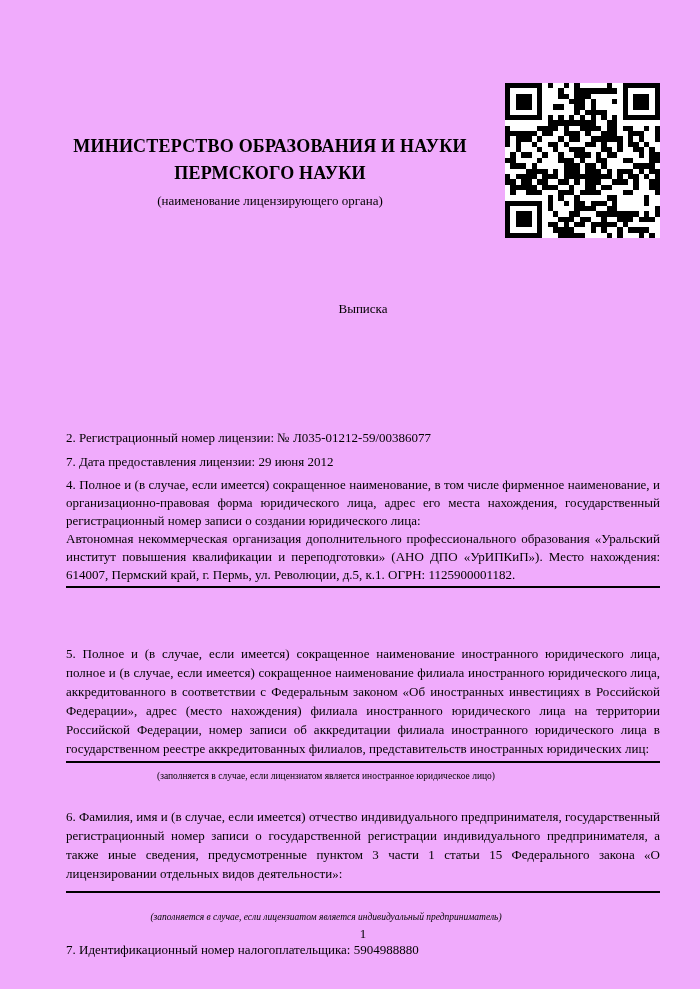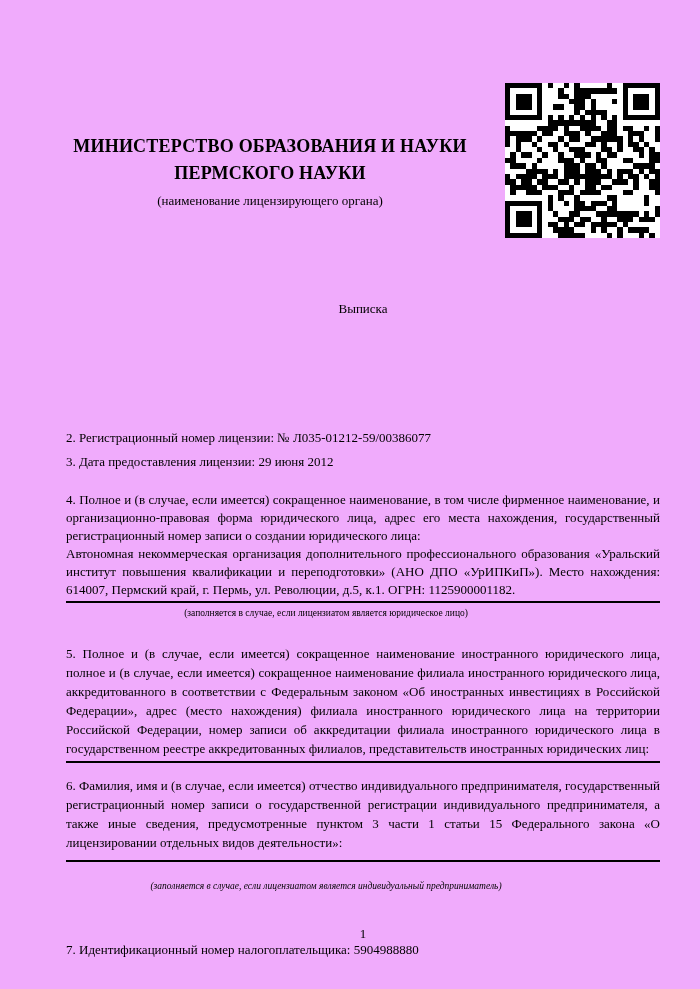--- a/index.html
+++ b/index.html
@@ -29,23 +29,23 @@
   
   .item{position:absolute;left:66px;width:594px;font-size:13px;}
   .item p{margin:0;text-align:justify;line-height:19px;}
   .item .single{text-align:left;}
   .i4 p{line-height:18px;}
   .rule{border-top:2px solid #000;height:0;}
   .capwrap{width:520px;text-align:center;font-size:9.5px;line-height:12px;}
   .pos-item1{top:368px;}
   .pos-item2{top:415px;margin-top:13px;}
   .pos-item3{top:452px;}
-  .pos-item4{top:491px;}
+  .pos-item4{top:476px;}
   .pos-item5{top:644px;}
-  .pos-item6{top:776px;}
+  .pos-item6{top:807px;}
   .pos-item7{top:940px;}
   .m-rule-i4{margin-top:2px;}
   .m-cap-i4{margin-top:4px;}
   .m-cap-i1{margin-top:2px;}
   .m-rule-i5{margin-top:3px;}
   .m-cap-i5{margin-top:7px;}
   .m-rule-i6{margin-top:8px;}
   .m-cap-i6{margin-top:18px;font-style:italic;}
   .pagenum{
     position:absolute;top:926px;left:66px;width:594px;
@@ -507,33 +507,33 @@
   <div class="doctitle">
     <div>Выписка</div>
   </div>
 
 
   <div class="item pos-item2">
     <p class="single">2. Регистрационный номер лицензии: № Л035-01212-59/00386077</p>
   </div>
 
   <div class="item pos-item3">
-    <p class="single">3. Дата предоставления лицензии: 29 июня 2012</p>
+    <p class="single">7. Дата предоставления лицензии: 29 июня 2012</p>
   </div>
 
   <div class="item i4 pos-item4">
     <p>4. Полное и (в случае, если имеется) сокращенное наименование, в том числе фирменное наименование, и организационно-правовая форма юридического лица, адрес его места нахождения, государственный регистрационный номер записи о создании юридического лица:</p>
     <p>Автономная некоммерческая организация дополнительного профессионального образования «Уральский институт повышения квалификации и переподготовки» (АНО ДПО «УрИПКиП»). Место нахождения: 614007, Пермский край, г. Пермь, ул. Революции, д.5, к.1. ОГРН: 1125900001182.</p>
     <div class="rule m-rule-i4"></div>
-    <div class="capwrap m-cap-i4">(заполняется в случае, если лицензиатом является юридическое лицо)</div>
   </div>
 
   <div class="item pos-item5">
     <p>5. Полное и (в случае, если имеется) сокращенное наименование иностранного юридического лица, полное и (в случае, если имеется) сокращенное наименование филиала иностранного юридического лица, аккредитованного в соответствии с Федеральным законом «Об иностранных инвестициях в Российской Федерации», адрес (место нахождения) филиала иностранного юридического лица на территории Российской Федерации, номер записи об аккредитации филиала иностранного юридического лица в государственном реестре аккредитованных филиалов, представительств иностранных юридических лиц:</p>
     <div class="rule m-rule-i5"></div>
+    <div class="capwrap m-cap-i5">(заполняется в случае, если лицензиатом является иностранное юридическое лицо)</div>
   </div>
 
   <div class="item pos-item6">
     <p>6. Фамилия, имя и (в случае, если имеется) отчество индивидуального предпринимателя, государственный регистрационный номер записи о государственной регистрации индивидуального предпринимателя, а также иные сведения, предусмотренные пунктом 3 части 1 статьи 15 Федерального закона «О лицензировании отдельных видов деятельности»:</p>
     <div class="rule m-rule-i6"></div>
     <div class="capwrap m-cap-i6">(заполняется в случае, если лицензиатом является индивидуальный предприниматель)</div>
   </div>
 
   <div class="item pos-item7">
     <p class="single">7. Идентификационный номер налогоплательщика: 5904988880</p>

